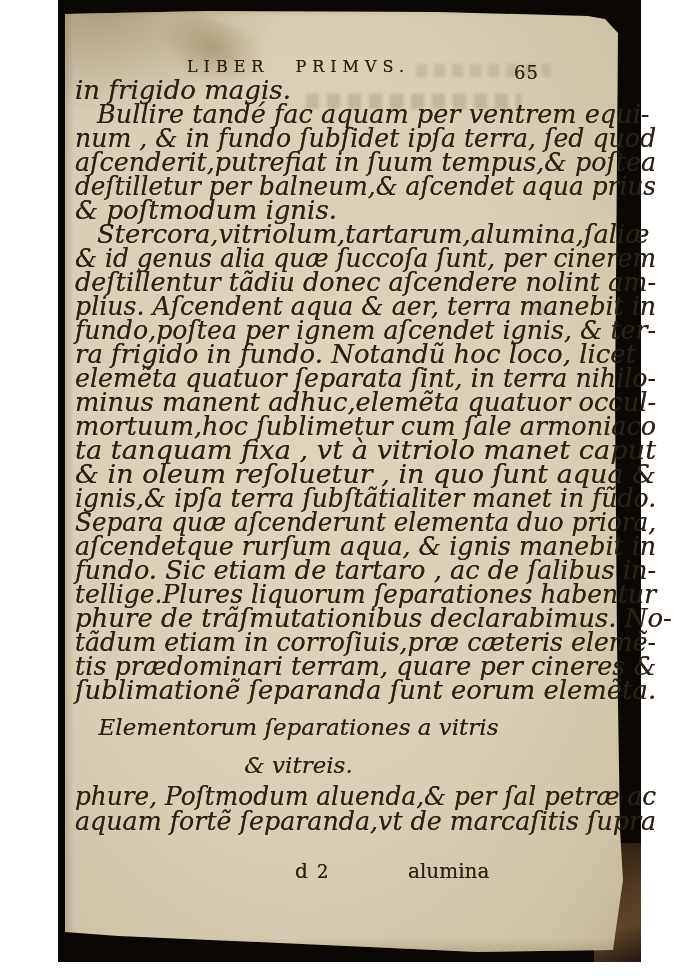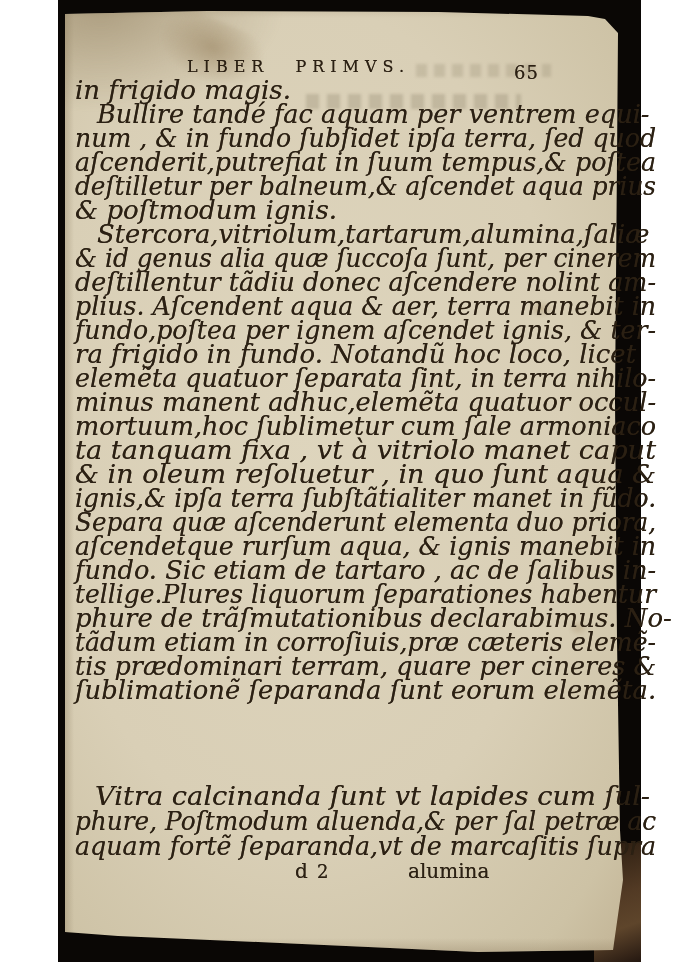--- a/index.html
+++ b/index.html
@@ -112,23 +112,26 @@
       <div class="line"><span class="t" style="transform: scaleX(0.948352);">Separa quæ aſcenderunt elementa duo priora,</span></div>
       <div class="line"><span class="t" style="transform: scaleX(0.973028);">aſcendetque rurſum aqua, &amp; ignis manebit in</span></div>
       <div class="line"><span class="t" style="transform: scaleX(0.985361);">fundo. Sic etiam de tartaro , ac de ſalibus in-</span></div>
       <div class="line"><span class="t" style="transform: scaleX(0.960967);">tellige.Plures liquorum ſeparationes habentur</span></div>
       <div class="line"><span class="t" style="transform: scaleX(0.997803);">phure de trãſmutationibus declarabimus. No-</span></div>
       <div class="line"><span class="t" style="transform: scaleX(0.967893);">tãdum etiam in corroſiuis,præ cæteris elemẽ-</span></div>
       <div class="line"><span class="t" style="transform: scaleX(0.979827);">tis prædominari terram, quare per cineres &amp;</span></div>
       <div class="line"><span class="t" style="transform: scaleX(0.993057);">ſublimationẽ ſeparanda ſunt eorum elemẽta.</span></div>
     </div>
 
+    <div class="section-heading">
+      <div>Elementorum ſeparationes a vitris</div>
+      <div>&amp; vitreis.</div>
+    </div>
 
     <div class="par2">
-      <div class="line indent"><span class="t" style="transform: scaleX(1.04878);">Vitra calcinanda ſunt vt lapides cum ſul-</span></div>
       <div class="line"><span class="t" style="transform: scaleX(0.952806);">phure, Poſtmodum aluenda,&amp; per ſal petræ ac</span></div>
       <div class="line"><span class="t" style="transform: scaleX(0.973425);">aquam fortẽ ſeparanda,vt de marcaſitis ſupra</span></div>
     </div>
 
     <div class="sig-row">
       <span class="sig-letter">d</span>
       <span class="sig-number">2</span>
       <span class="catchword">alumina</span>
     </div>
 

